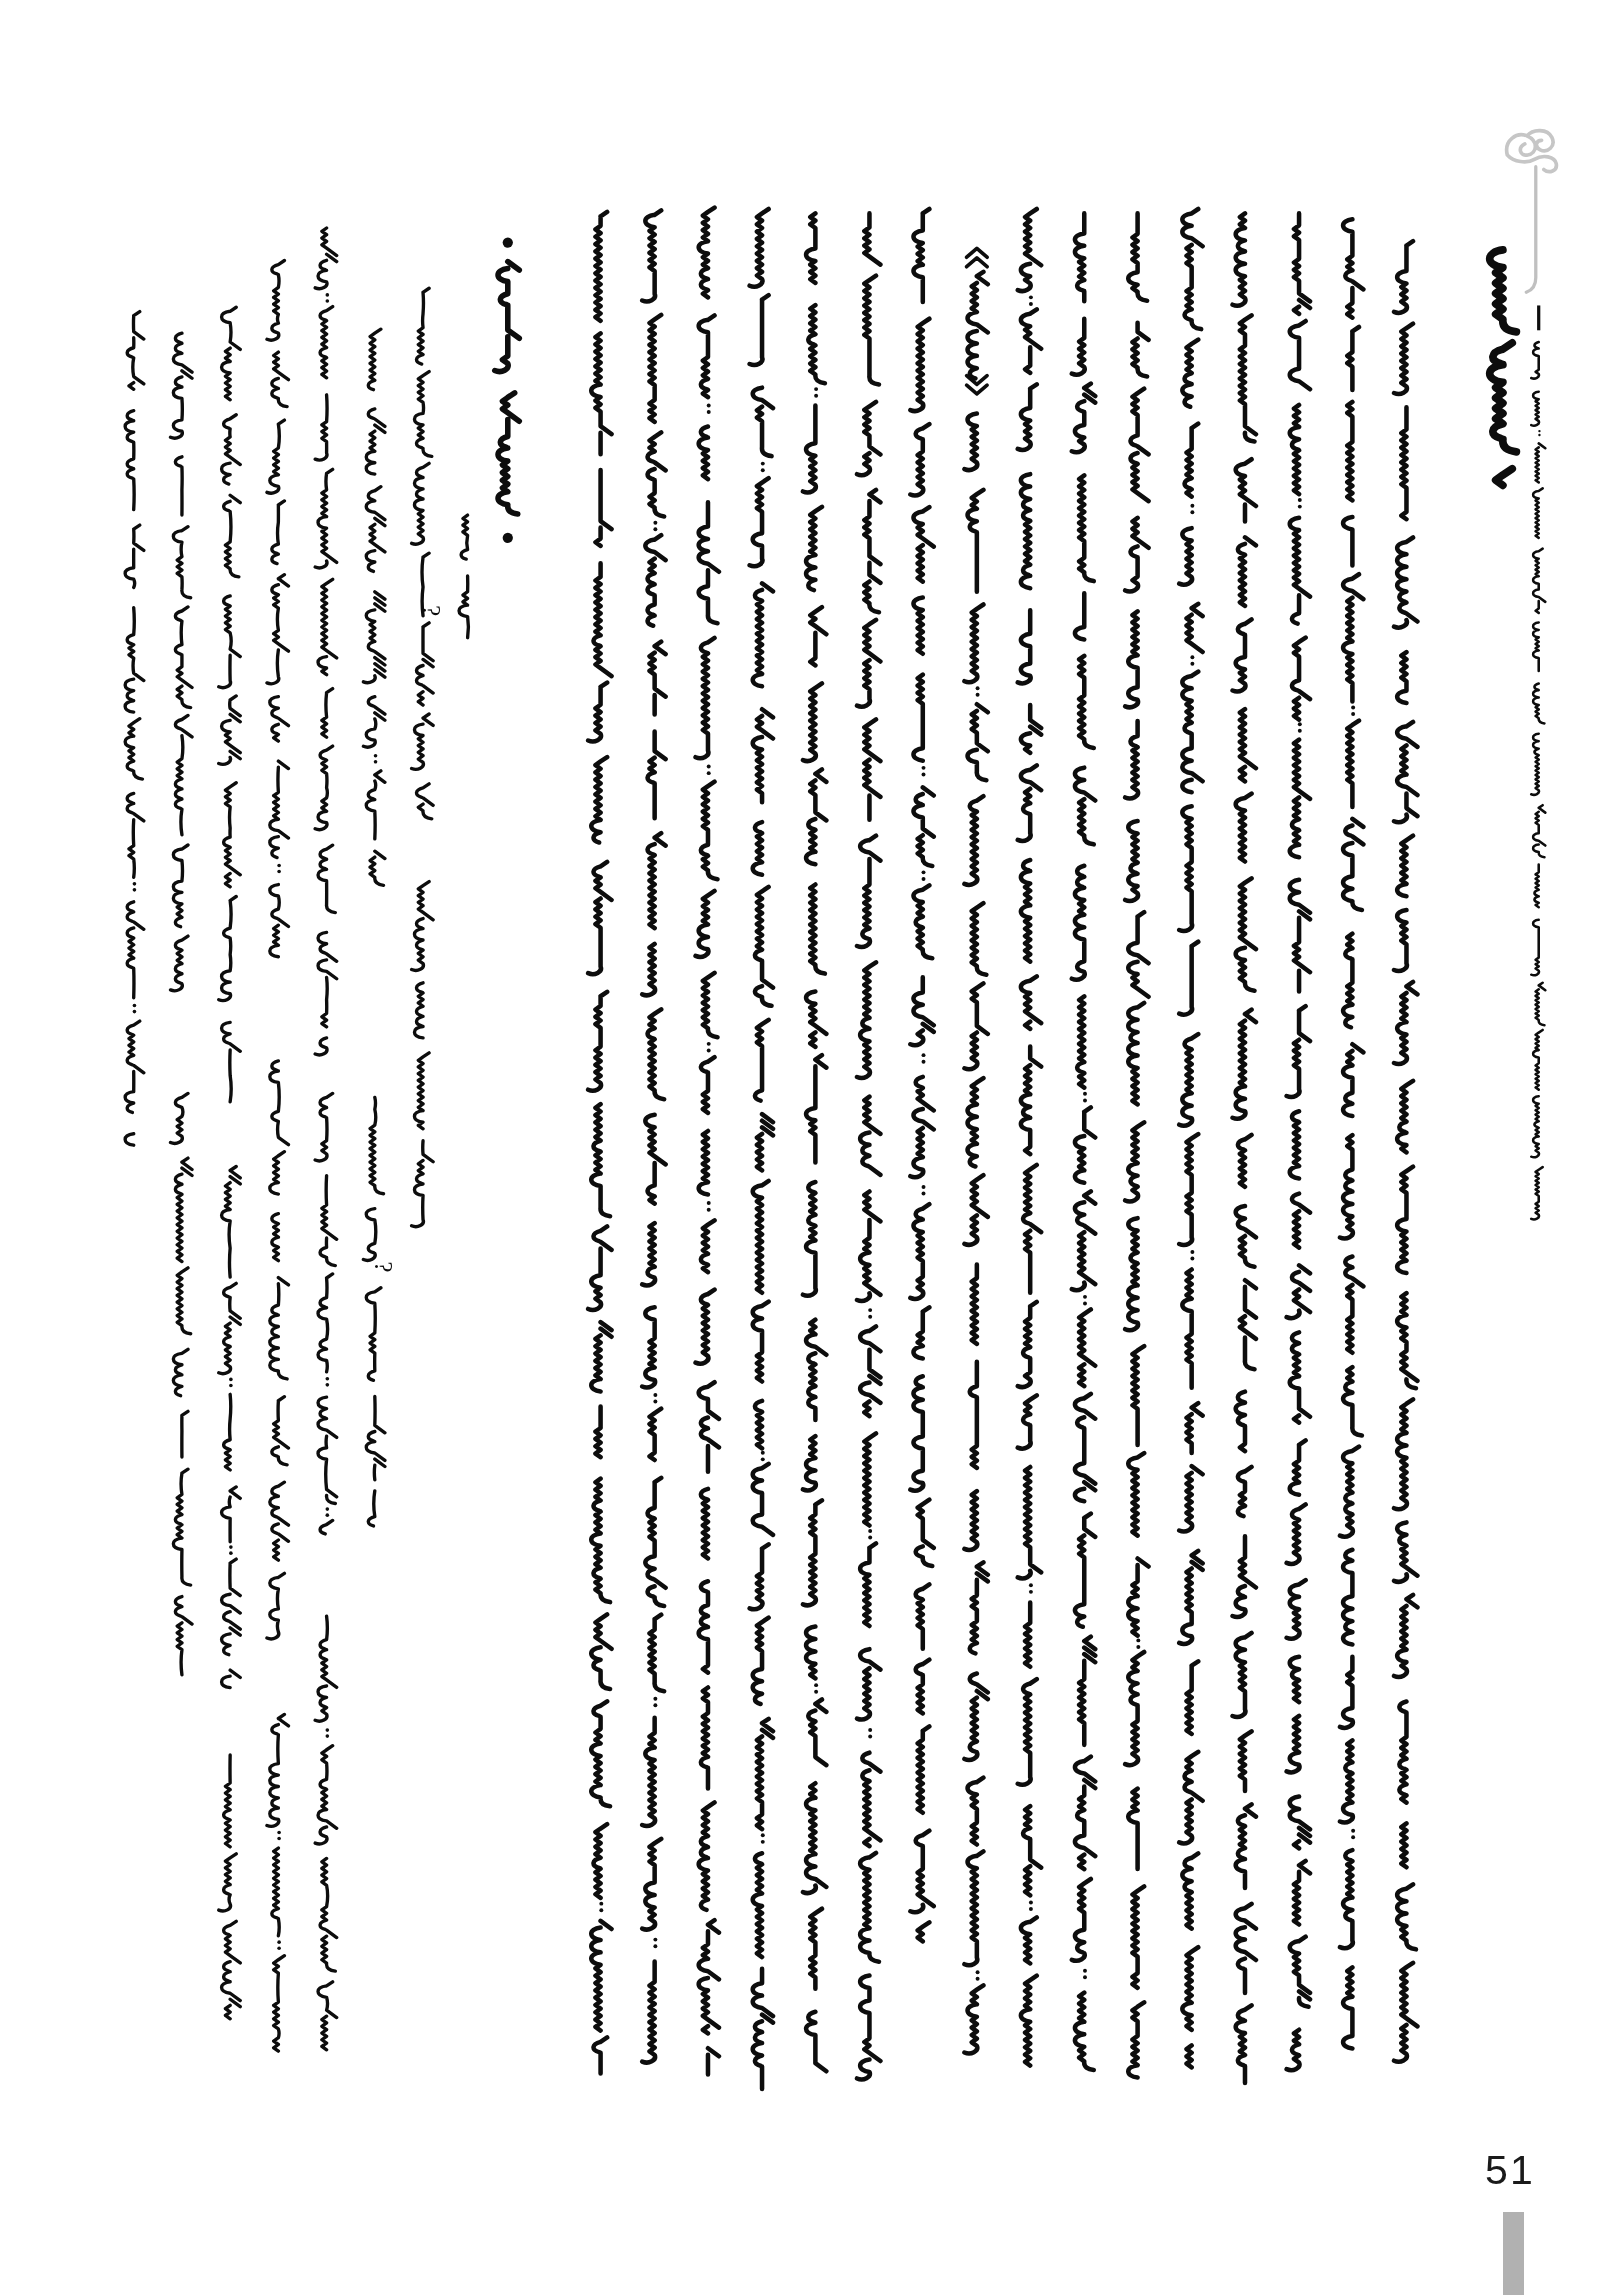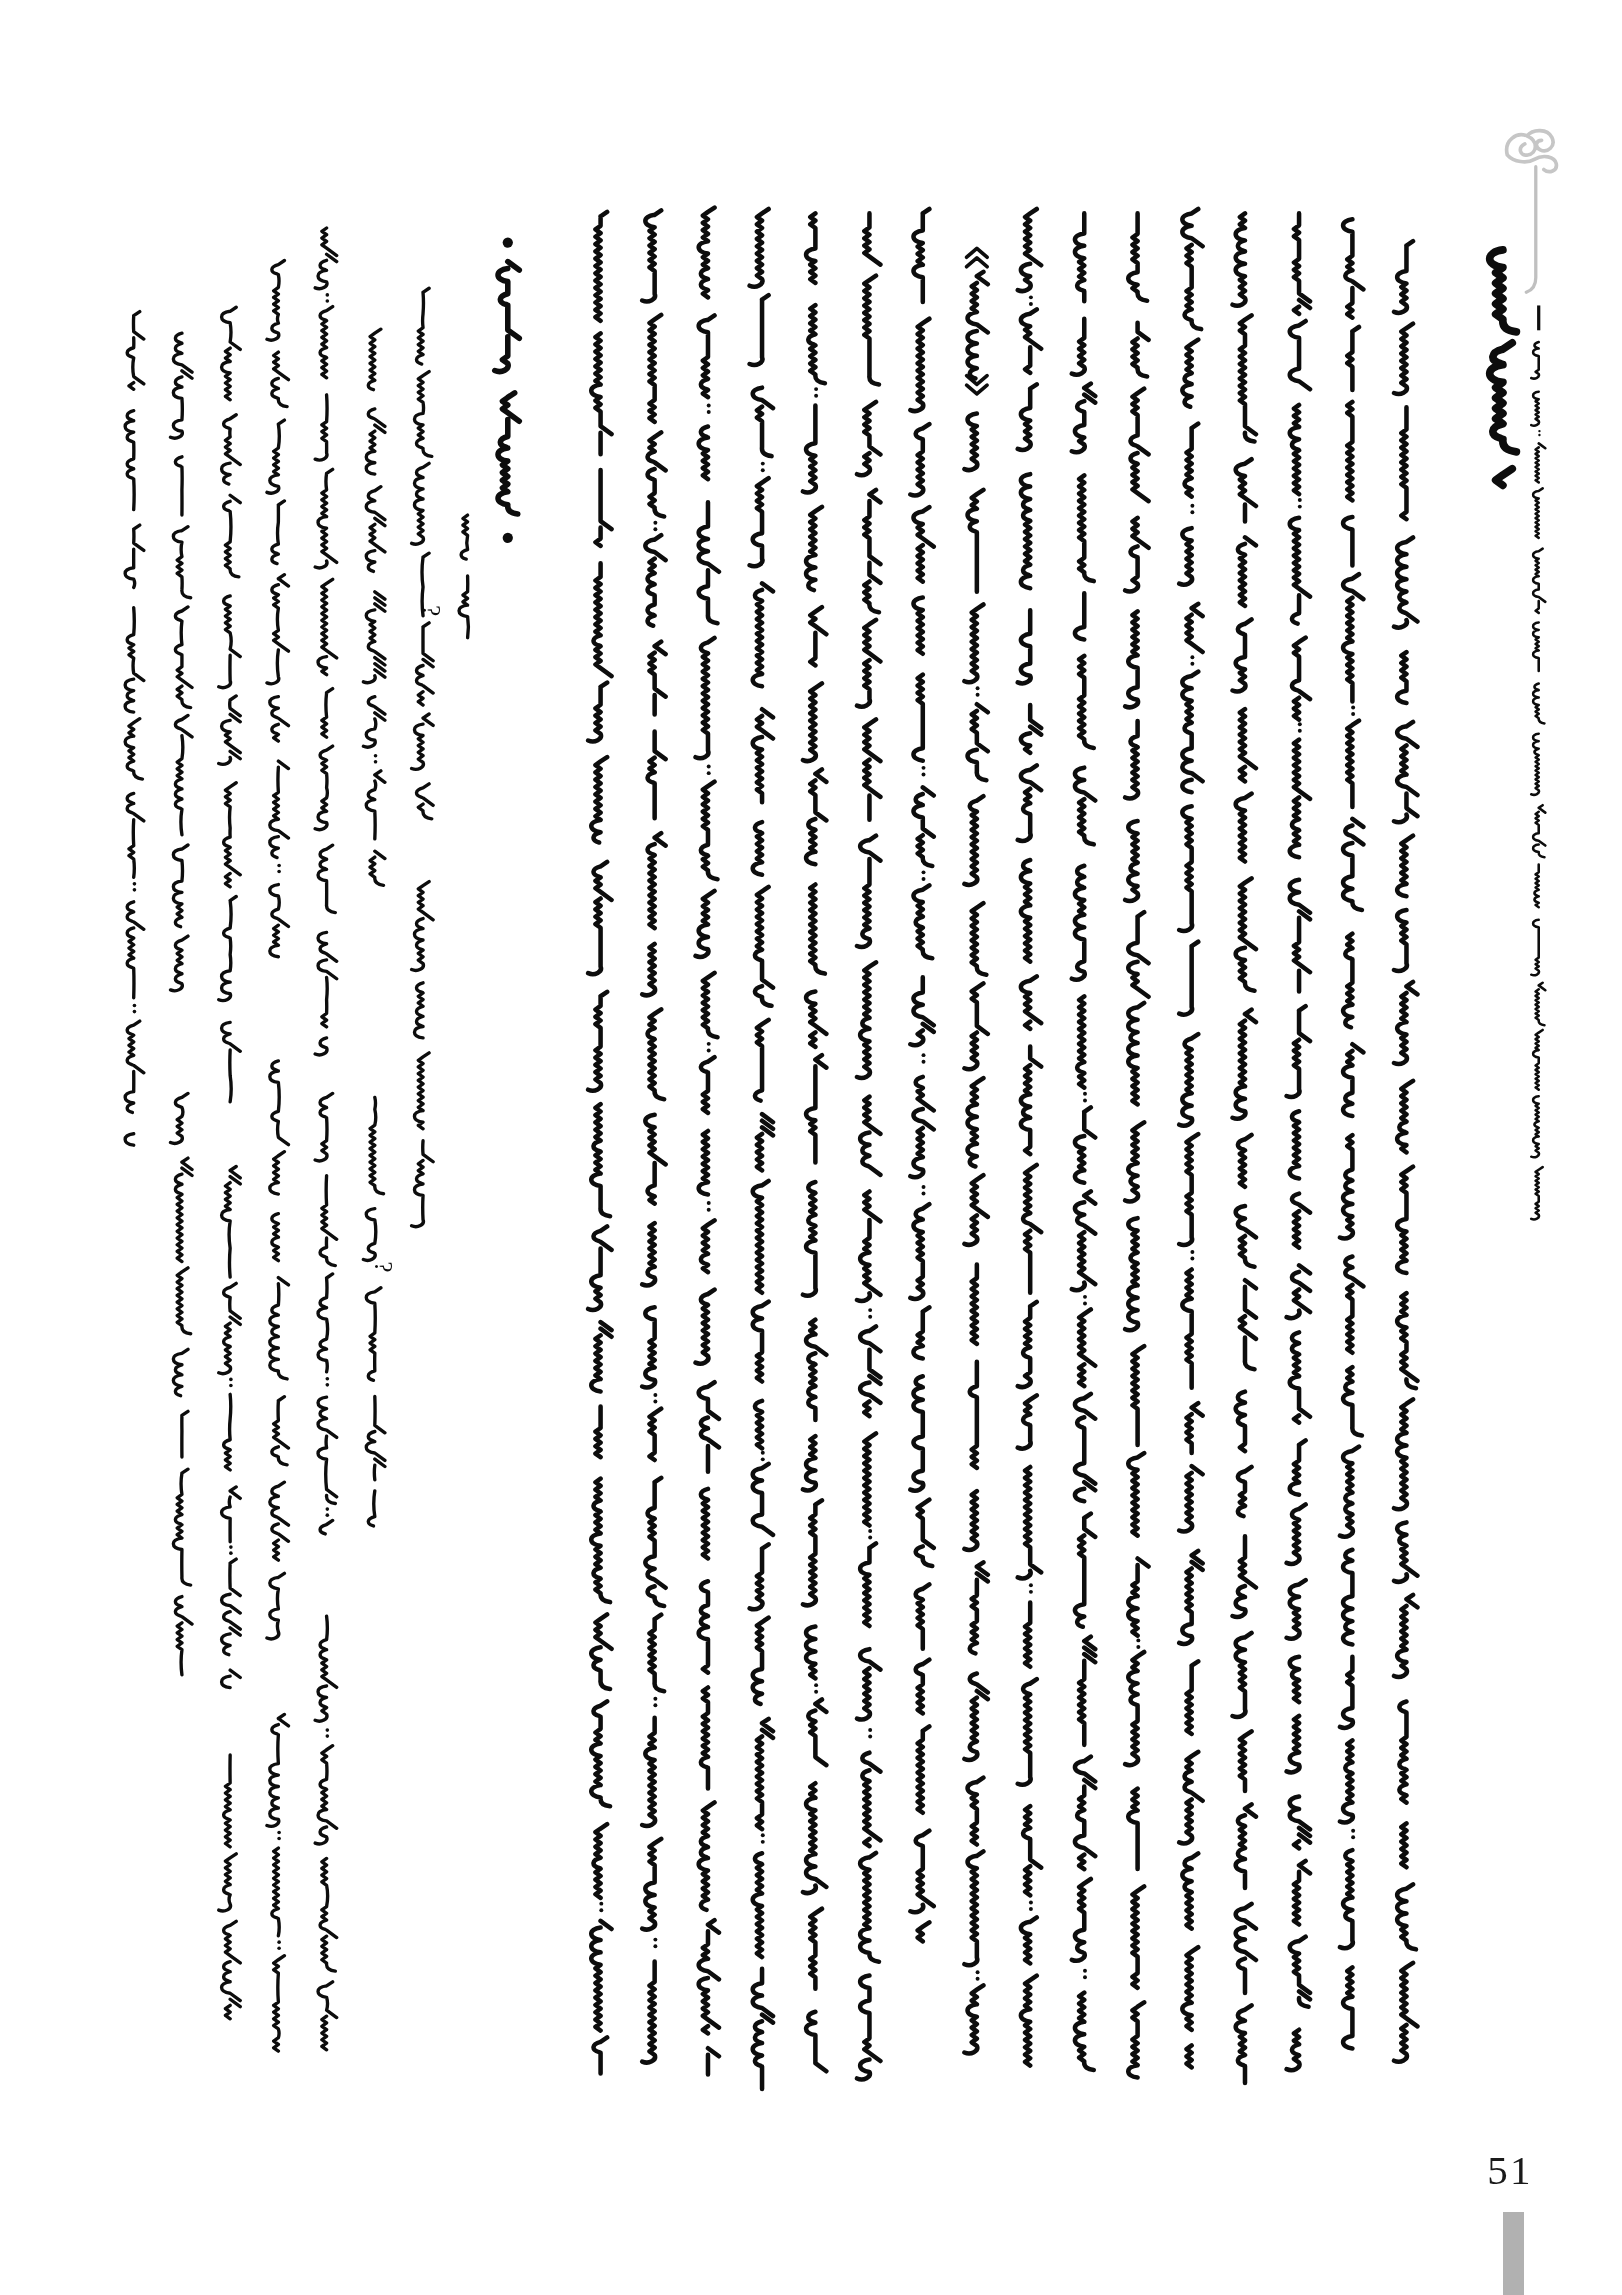--- a/index.html
+++ b/index.html
@@ -8,21 +8,21 @@
     width:1622px;height:2295px;
     background:#ffffff;
     overflow:hidden;
     font-family:"Liberation Serif", serif;
   }
   .art{position:absolute;left:0;top:0;width:1622px;height:2295px;display:block;}
   .page-number{
     position:absolute;
     left:1472px;top:2150px;width:76px;
     text-align:center;
-    font-family:Liberation Serif, serif;
+    font-family:Liberation Sans, sans-serif;
     font-size:41px;
     letter-spacing:2.2px;
     color:#1a1a1a;
     line-height:1;
   }
   .footer-bar{position:absolute;}
 </style>
 </head>
 <body>
 

